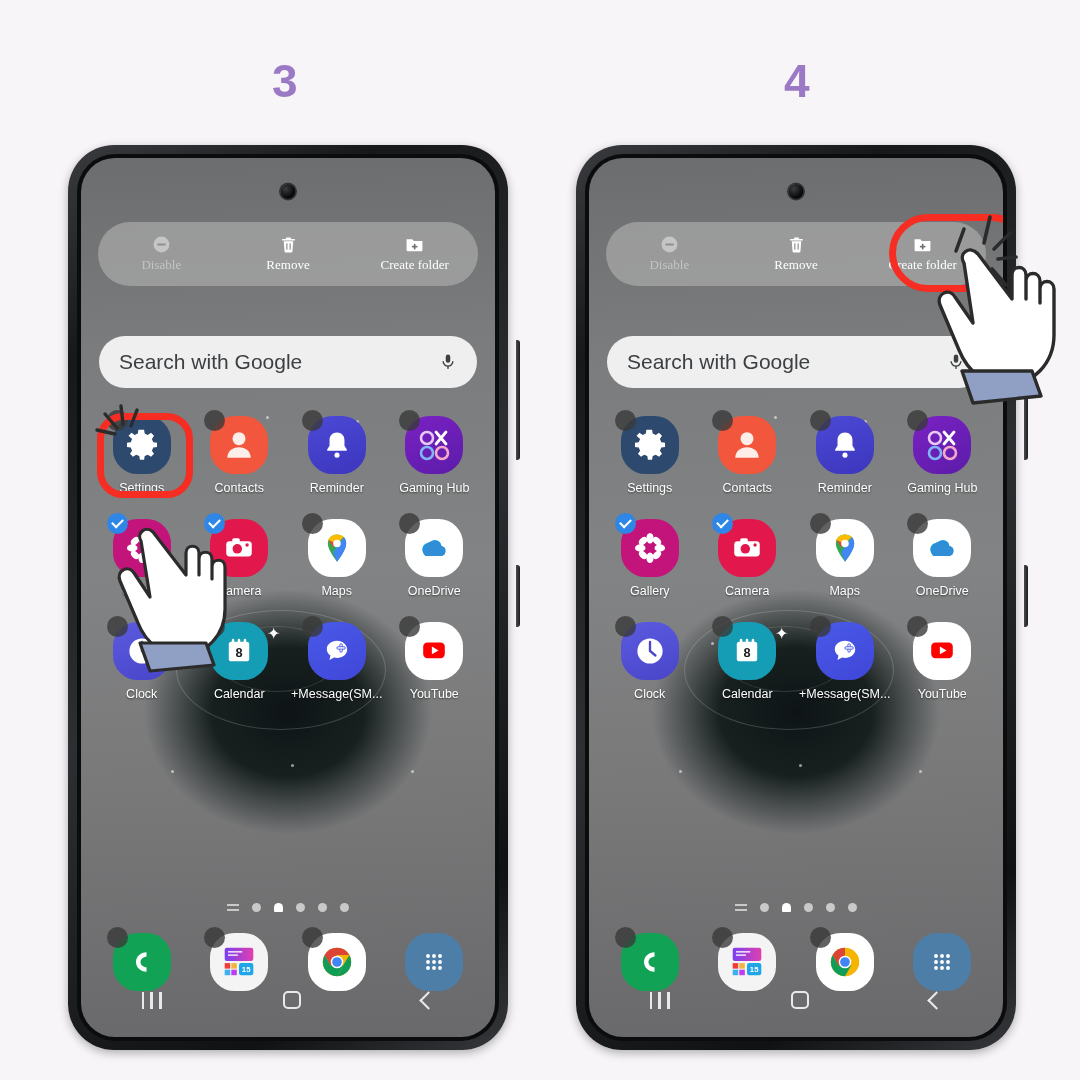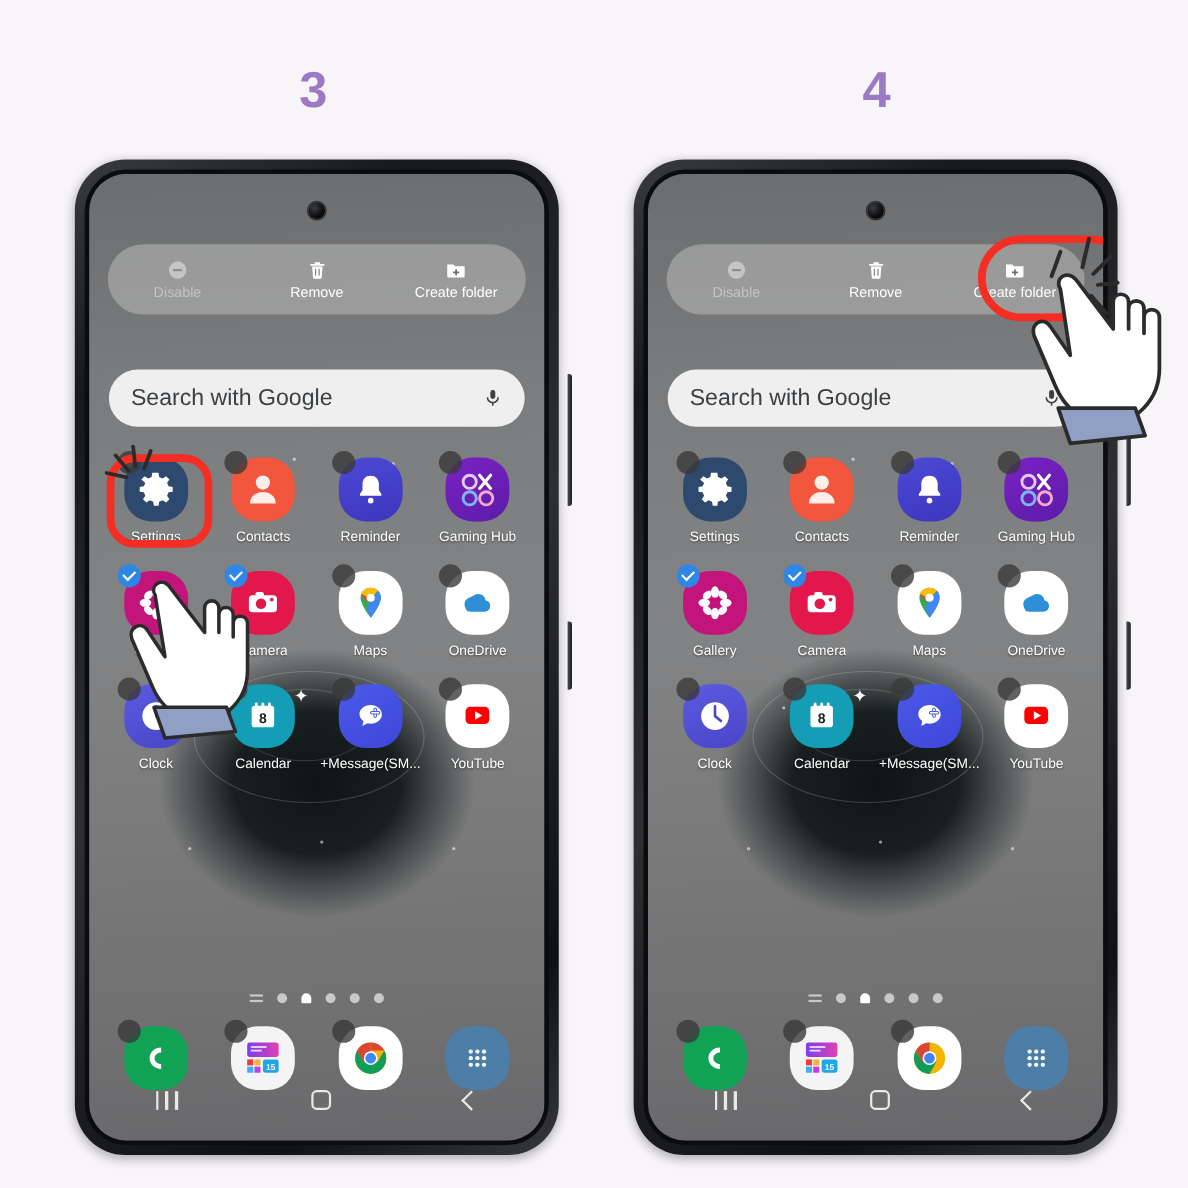--- a/index.html
+++ b/index.html
@@ -90,21 +90,21 @@
     background: rgba(178,178,178,.62);
     border-radius: 32px;
     display: flex; align-items: center;
     z-index: 5;
   }
   .tb-item {
     flex: 1; display: flex; flex-direction: column;
     align-items: center; justify-content: center; gap: 3px;
     position: relative;
   }
-  .tb-label { font-size: 13px; color: #ffffff; white-space: nowrap; }
+  .tb-label { font-size: 13px; color: #ffffff; white-space: nowrap; font-family: Liberation Serif, serif; }
   .tb-item.disabled .tb-label { color: rgba(230,230,230,.55); }
   .tb-icon { width: 19px; height: 19px; display:block; }
 
   
   .searchbar {
     position: absolute; left: 18px; right: 18px; top: 178px;
     height: 52px; border-radius: 26px;
     background: #efefef;
     display: flex; align-items: center;
     padding: 0 20px;

